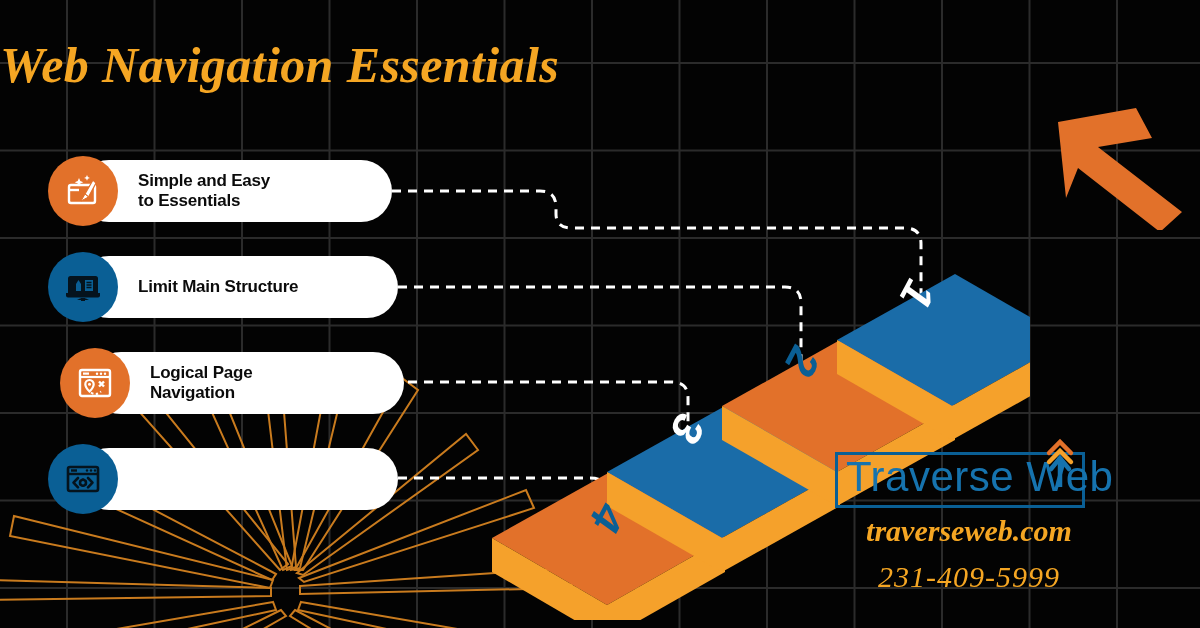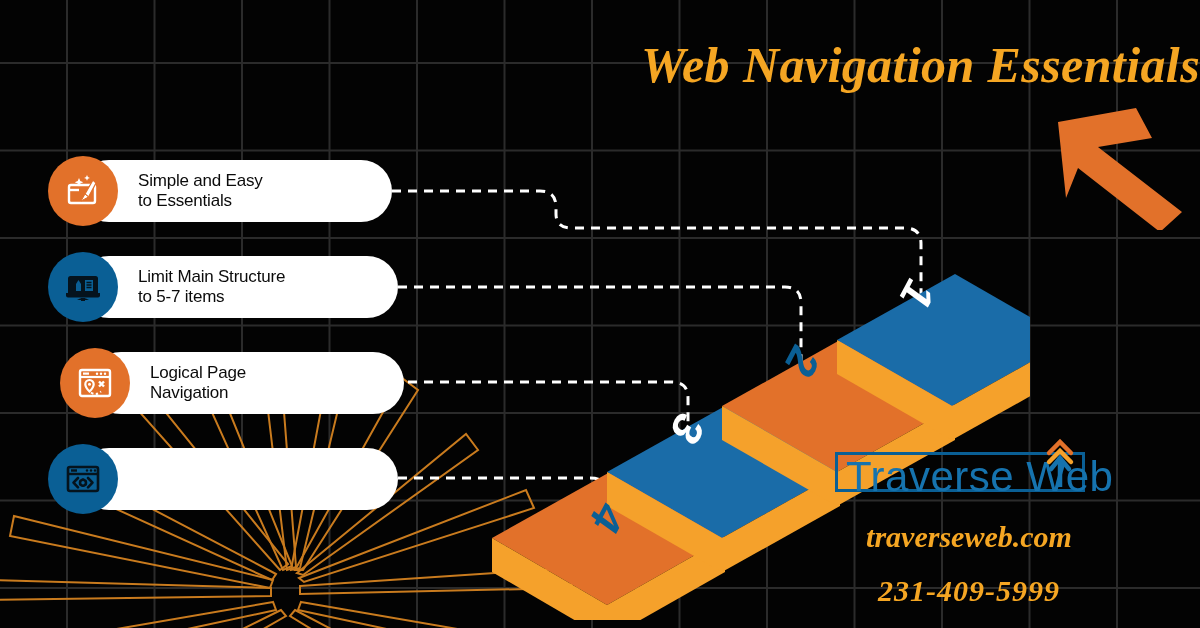--- a/index.html
+++ b/index.html
@@ -23,21 +23,21 @@
     background-position:66px 62px;
     pointer-events:none;
   }
 
   
   .sunburst{position:absolute;left:-30px;top:330px;width:640px;height:340px;}
 
   
   .title{
     position:absolute;left:0;right:0;top:36px;
-    text-align:right;
+    text-align:left;
     font-family:"Liberation Serif", serif;
     font-style:italic;font-weight:bold;
     font-size:50px;letter-spacing:.4px;
     color:#F5A623;
     white-space:nowrap;
   }
 
   
   .arrow-deco{position:absolute;left:1040px;top:100px;width:150px;height:130px;}
 
@@ -56,21 +56,21 @@
   }
   .card .bubble{
     position:absolute;left:-30px;top:-4px;
     width:70px;height:70px;border-radius:50%;
     display:flex;align-items:center;justify-content:center;
   }
   .card .bubble.orange{background:#E2712A;}
   .card .bubble.blue{background:#0A5F95;}
   .card .label{
     font-family:"Liberation Sans", sans-serif;
-    font-weight:normal;
+    font-weight:bold;
     font-size:17px;
     line-height:20px;
     color:#0b0b0b;
     letter-spacing:-0.2px;
     padding-right:14px;
   }
 
   
   .steps{position:absolute;left:470px;top:250px;width:560px;height:370px;}
 
@@ -80,44 +80,44 @@
     font-weight:bold;font-size:44px;
     transform-origin:center center;
     user-select:none;
   }
 
   
   .logo-wrap{position:absolute;left:835px;top:452px;width:280px;}
   .logo-frame{
     position:relative;
     border:3px solid #0A5F95;
-    height:40px;width:250px;
+    height:56px;width:250px;
     box-sizing:border-box;
   }
   .logo-text{
     position:absolute;left:8px;top:-5px;
     font-family:"Liberation Sans", sans-serif;
     font-size:42px;line-height:54px;
     color:#1673AE;
     letter-spacing:.5px;
     white-space:nowrap;
   }
   .logo-chevrons{position:absolute;left:205px;top:-18px;width:34px;height:52px;}
   .site{
-    margin-top:28px;
+    margin-top:6px;
     font-family:"Liberation Serif", serif;
     font-style:italic;font-weight:bold;
     font-size:30px;color:#F5A623;
     text-align:center;width:268px;
     white-space:nowrap;
   }
   .phone{
-    margin-top:20px;
+    margin-top:12px;
     font-family:"Liberation Serif", serif;
-    font-style:italic;font-weight:bold;
+    font-style:italic;font-weight:normal;
     font-size:30px;color:#F5A623;
     text-align:center;width:268px;letter-spacing:1px;
     white-space:nowrap;
   }
 </style>
 </head>
 <body>
 
 <div id="stage">
 
@@ -214,21 +214,20 @@
         <path d="M3 26 h34 v2.5 a2 2 0 0 1 -2 2 H5 a2 2 0 0 1 -2 -2 z" fill="#05131d"></path>
         <path d="M14 33 q6 -4 12 0 z" fill="#05131d"></path>
         <rect x="18" y="31" width="4" height="3" fill="#05131d"></rect>
         <path d="M13 24 v-7 l2.5 -4 l2.5 4 v7 z" fill="#0A5F95"></path>
         <rect x="22" y="13" width="8" height="11" fill="#0A5F95"></rect>
         <path d="M23.5 15.5 h5 M23.5 18 h5 M23.5 20.5 h5" stroke="#05131d" stroke-width="1.4"></path>
       </svg>
     </div>
     <div class="label">
       <div>Limit Main Structure</div>
-      <div>to 5-7 items</div>
     </div>
   </div>
 
   <div class="card" style="left:90px;top:352px;width:314px;">
     <div class="bubble orange">
       <svg width="40" height="40" viewBox="0 0 40 40">
         <rect x="5" y="7" width="30" height="26" rx="2" fill="none" stroke="#fff" stroke-width="2.4"></rect>
         <path d="M5 14 h30" stroke="#fff" stroke-width="2.2"></path>
         <rect x="8" y="9.5" width="6" height="2.2" fill="#fff"></rect>
         <circle cx="26" cy="10.7" r="1.2" fill="#fff"></circle>

